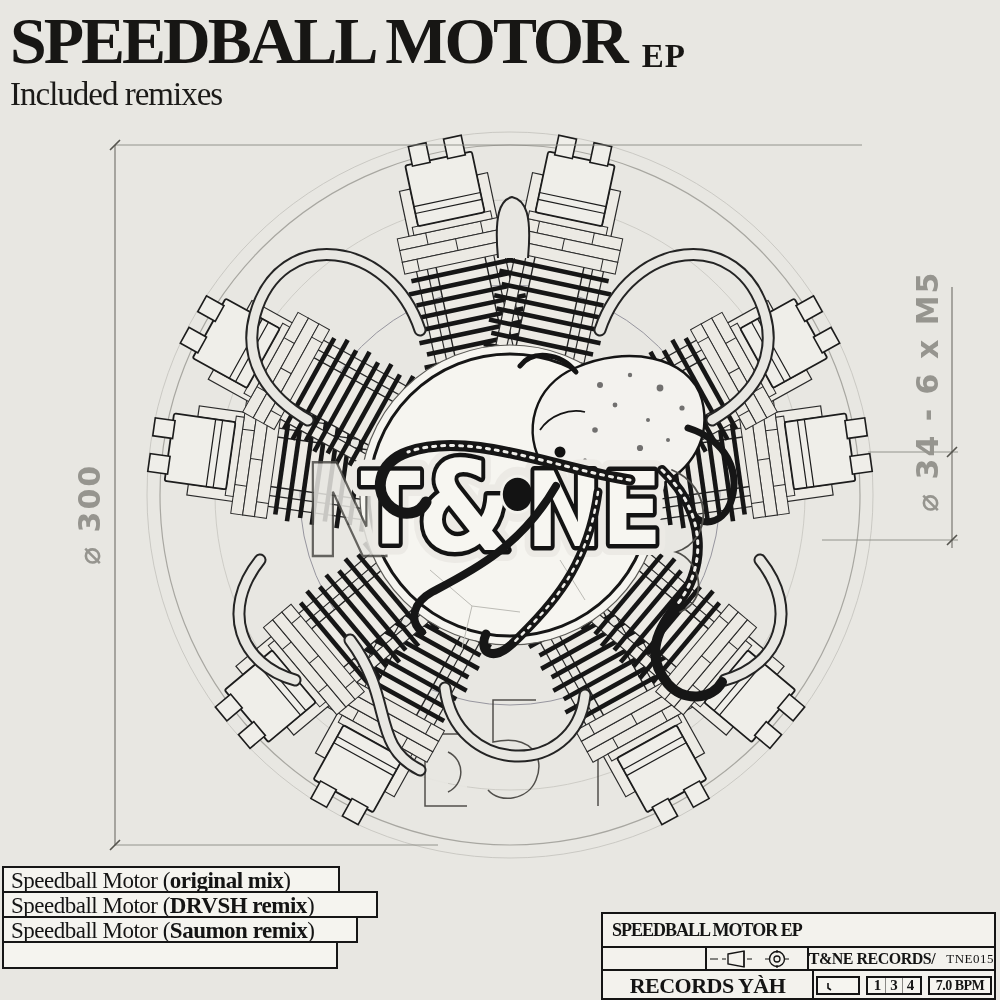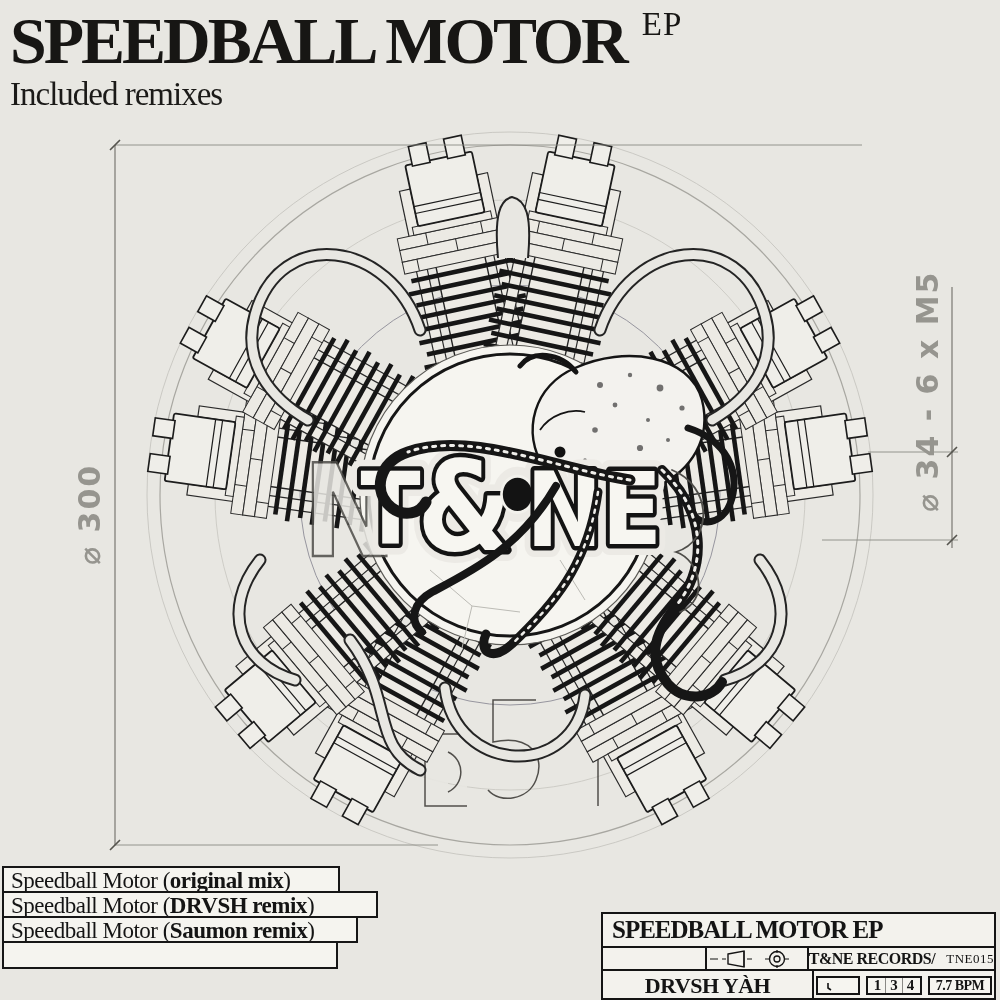--- a/index.html
+++ b/index.html
@@ -2,43 +2,43 @@
 <html><head>
 <meta charset="utf-8">
 <style>
   html,body{margin:0;padding:0}
   body{
     width:1000px;height:1000px;position:relative;overflow:hidden;
     background:#e8e7e2;font-family:"Liberation Serif",serif;color:#151515;
   }
   
   .header{position:absolute;left:10px;top:6px;z-index:5}
-  .title-line{display:flex;align-items:flex-start}
+  .title-line{display:flex;align-items:flex-end}
   .title{font-size:66px;font-weight:bold;letter-spacing:-3px;line-height:1.05;color:#171614}
-  .ep{font-size:33px;font-weight:normal;letter-spacing:1px;margin-left:16px;color:#171614}
+  .ep{font-size:33px;font-weight:bold;letter-spacing:1px;margin-left:16px;color:#171614}
   .subtitle{font-size:33px;letter-spacing:-1px;margin-top:1px;color:#1b1a18}
   
   .engine{position:absolute;left:0;top:0;z-index:1}
   .po{fill:none;stroke:#242424;stroke-width:13;stroke-linecap:round}
   .pi{fill:none;stroke:#e8e7e2;stroke-width:9;stroke-linecap:round}
   .ghost{fill:#e8e7e2;stroke:#45433f;stroke-width:1.5;opacity:.92}
   .dimtxt{font-family:"DejaVu Sans",sans-serif;font-weight:bold;fill:#96958f;letter-spacing:2px}
   .logoF{font-family:"DejaVu Sans",sans-serif;font-weight:bold}
   
   .tracklist{position:absolute;left:2px;top:866px;z-index:6}
   .track{border:2px solid #161616;background:#f5f4ef;height:27px;line-height:26px;
          padding:0 7px;margin-bottom:-2px;font-size:23px;letter-spacing:-.5px;
          white-space:nowrap;overflow:hidden;color:#141414;box-sizing:border-box}
   .track b{font-weight:bold}
   .track.empty{height:28px;background:#f5f4ef}
   
   .tblock{position:absolute;left:601px;top:912px;width:395px;height:88px;z-index:6;
           border:2px solid #141414;background:#f3f2ed;box-sizing:border-box;color:#141414}
   .tb-row1{height:32px;border-bottom:2px solid #141414;line-height:32px;padding-left:9px;
-           font-size:25px;font-weight:bold;letter-spacing:-1px;white-space:nowrap}
+           font-size:18px;font-weight:bold;letter-spacing:-1px;white-space:nowrap}
   .tb-row2{height:21px;border-bottom:2px solid #141414;display:flex;align-items:stretch}
   .tb-c1{width:105px;border-right:2px solid #141414}
   .tb-c2{width:102px;border-right:2px solid #141414;display:flex;align-items:center;justify-content:center}
   .tb-c3{flex:1;display:flex;align-items:center;justify-content:center;white-space:nowrap}
   .tb-label{font-size:16px;font-weight:bold;letter-spacing:-.5px}
   .tb-cat{font-size:13px;letter-spacing:.5px;margin-left:11px}
   .tb-row3{height:29px;display:flex;align-items:stretch}
   .tb-artist{width:209px;border-right:2px solid #141414;display:flex;align-items:center;
              justify-content:center;font-size:22px;font-weight:bold;letter-spacing:-.5px}
   .tb-cells{flex:1;display:flex;align-items:center;justify-content:center;gap:6px}
@@ -239,28 +239,28 @@
         </g>
       </svg>
     </div>
     <div class="tb-c3">
       <span class="tb-label">T&amp;NE RECORDS</span>
         <span class="tb-label">/</span>
         <span class="tb-cat">TNE015</span>
     </div>
   </div>
   <div class="tb-row3">
-    <div class="tb-artist">DRVSH YÀH</div>
+    <div class="tb-artist">RECORDS YÀH</div>
     <div class="tb-cells">
       <div class="mini m1">
         <svg width="8" height="10" viewBox="0 0 8 10">
           <path d="M2 2 v5 l3 2" stroke="#141414" stroke-width="1.6" fill="none"></path>
         </svg>
       </div>
       <div class="mini m2">
         <span>1</span>
           <span>3</span>
           <span>4</span>
       </div>
-      <div class="mini m3">7.7 BPM</div>
+      <div class="mini m3">7.0 BPM</div>
     </div>
   </div>
 </div>
 
 </body></html>

